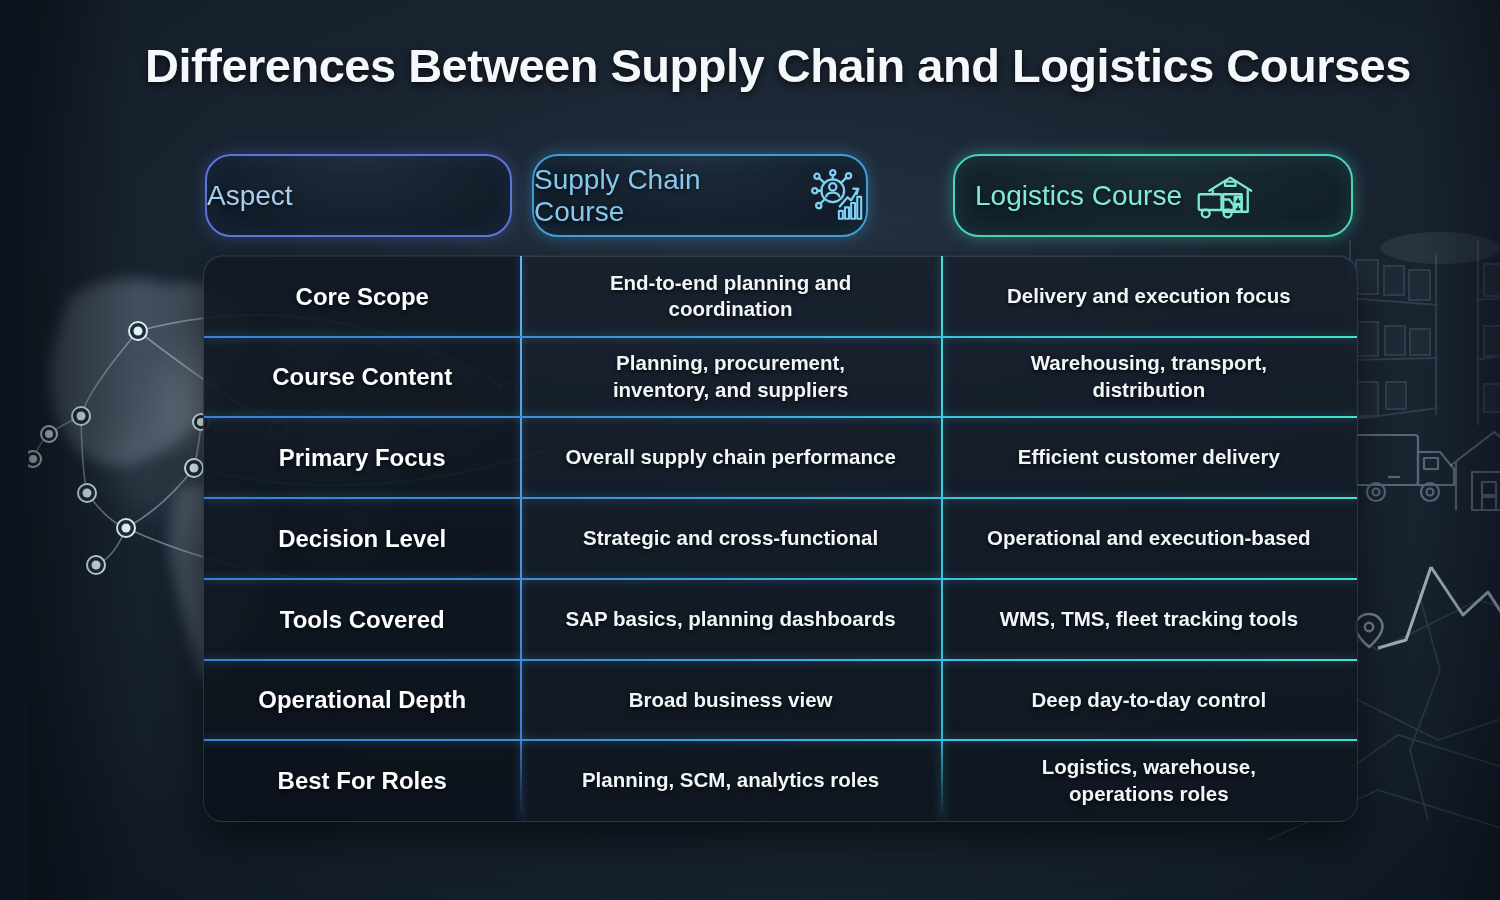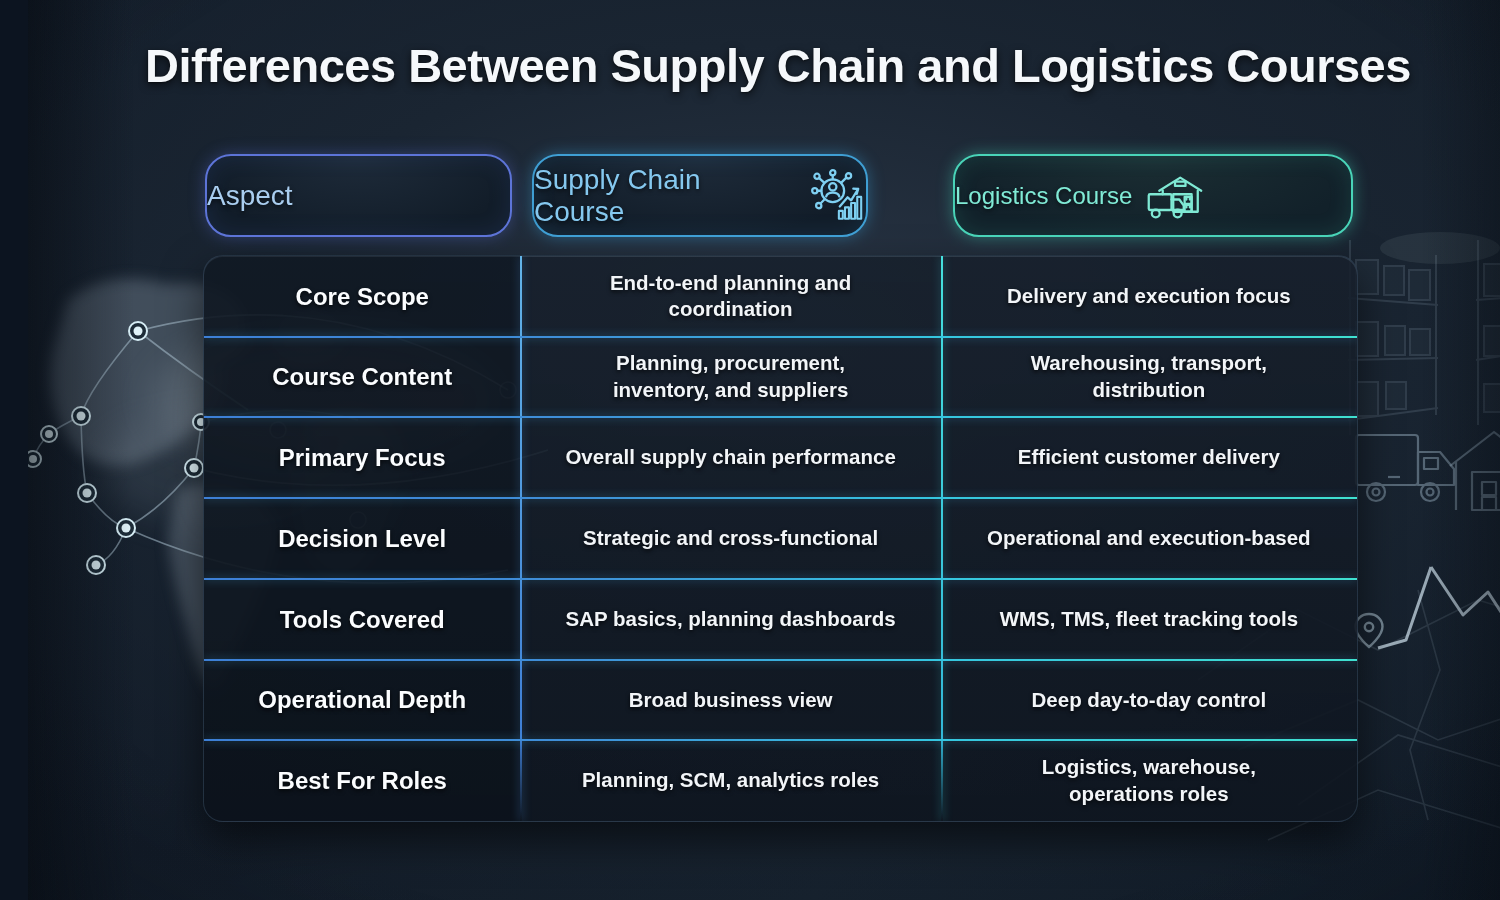--- a/index.html
+++ b/index.html
@@ -48,25 +48,26 @@
     border:2px solid var(--aspect-pill-border,#5d74d8);
     box-shadow:0 0 16px rgba(95,115,225,.35), inset 0 0 22px rgba(70,100,190,.16);
   }
   .pill-supply{
     left:504px;width:336px;font-size:28px;
     color:var(--supply-pill-text,#85c8ef);
     border:2px solid var(--supply-pill-border,#3f9fd4);
     box-shadow:0 0 16px rgba(60,170,230,.4), inset 0 0 22px rgba(55,150,210,.15);
   }
   .pill-logistics{
-    left:925px;width:400px;font-size:24px;
+    left:925px;width:400px;font-size:28px;
     color:var(--logistics-pill-text,#80ebd6);
     border:2px solid var(--logistics-pill-border,#49d4b8);
     background:radial-gradient(ellipse at 50% 0%, #1b2e33 0%, #12212a 75%);
     box-shadow:0 0 16px rgba(70,225,195,.4), inset 0 0 22px rgba(60,200,175,.15);
+    padding-left:20px;
   }
   .pill-icon{flex:0 0 auto;display:block;}
   .pill-supply .pill-icon{color:var(--supply-icon,#7fd0f2);}
   .pill-logistics .pill-icon{color:var(--logistics-icon,#7fe9d4);}
 
   .table{
     position:absolute;left:175px;top:255px;width:1155px;height:567px;z-index:3;
     box-sizing:border-box;border-radius:20px;overflow:hidden;
     background:linear-gradient(180deg, rgba(23,32,44,.88) 0%, rgba(15,22,32,.92) 100%);
     border:1px solid rgba(130,170,210,.18);

